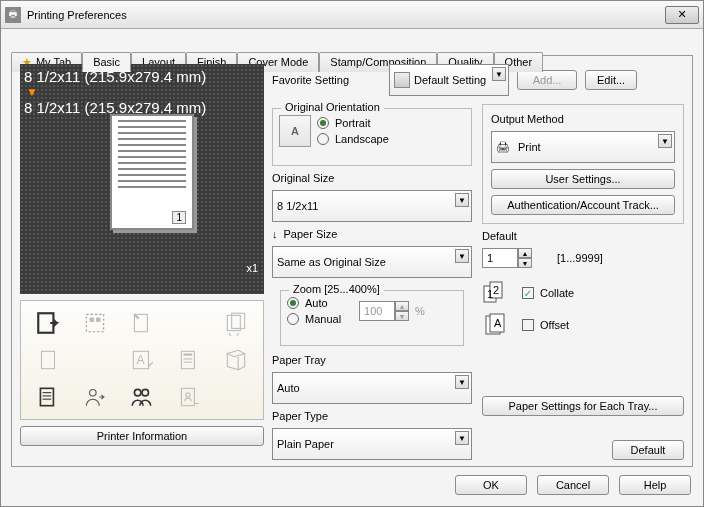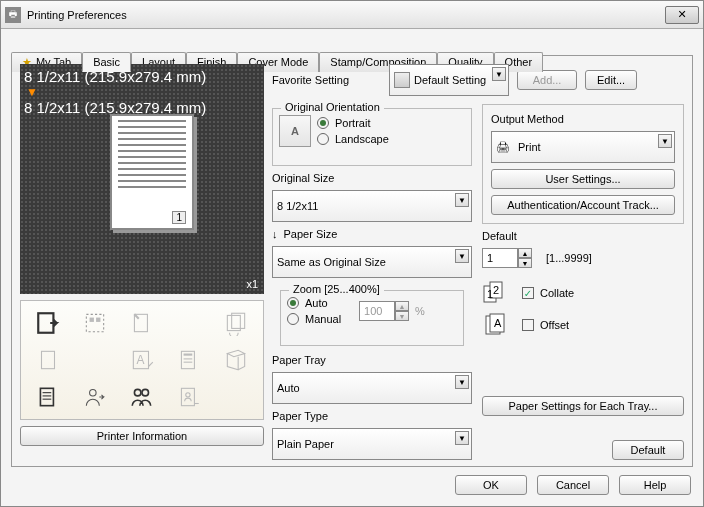--- a/index.html
+++ b/index.html
@@ -14,21 +14,21 @@
   .tab.active { background:#f4f4f4; border-bottom:1px solid #f4f4f4; z-index:2; }
   .tab .star { color:#d4a000; margin-right:4px; }
   .tabpanel { border:1px solid #999; margin:0 10px; height:412px; padding:8px; display:flex; gap:8px; background:#f4f4f4; }
   .leftcol { width:244px; display:flex; flex-direction:column; gap:6px;}
   .preview { width:244px; height:230px; background:#3a3a3a; background-image: radial-gradient(#555 1px, transparent 1px); background-size:4px 4px; color:#fff; padding:4px; position:relative;}
   .preview .line1,.preview .line2{font-weight:normal;font-size:15px;}
   .preview .arrow{color:#ff8c00;font-size:12px;margin-left:2px;}
   .preview .page { position:absolute; left:90px; top:50px; width:84px; height:116px; background:#fff; border:2px solid #888; box-shadow:3px 3px 0 #999;}
   .preview .page .pline { height:2px;background:#888;margin:4px 6px;}
   .preview .page .pnum{position:absolute;bottom:4px;right:6px;color:#000;font-size:10px;border:1px solid #888;padding:0 3px;background:#eee;}
-  .preview .x1{position:absolute;right:6px;bottom:4px;color:#fff;}
+  .preview .x1{position:absolute;right:6px;bottom:20px;color:#fff;}
   .icongrid{ border:1px solid #bbb;background:#fff9f0 linear-gradient(#fdfdfa,#f5f1e6); height:120px; padding:6px; display:grid;grid-template-columns:repeat(5,1fr);grid-template-rows:repeat(3,1fr);gap:4px;}
   .icongrid .ic{display:flex;align-items:center;justify-content:center;color:#777;}
   .icongrid svg{width:26px;height:26px;}
   .btnrow{display:flex;gap:6px;}
   .btn{border:1px solid #8a8a8a;background:linear-gradient(#fefefe,#e3e3e3);border-radius:3px;padding:3px 0;text-align:center;flex:1;}
   .rightcol{flex:1;display:flex;gap:10px;}
   .midcol{width:200px;display:flex;flex-direction:column;gap:4px;}
   .row{display:flex;align-items:center;gap:6px;}
   .group{border:1px solid #bbb;padding:6px;margin-top:4px;position:relative;}
   .group .legend{position:absolute;top:-8px;left:8px;background:#f4f4f4;padding:0 4px;}
@@ -297,21 +297,21 @@
             <div class="copiesrow">
               <div class="spin">
                 <div class="val">
                     <span>1</span>
                   </div>
                 <div class="btns">
                     <div>▲</div>
                     <div>▼</div>
                   </div>
               </div>
-              <span style="margin-left:6px">[1...9999]</span>
+              <span style="margin-left:17px">[1...9999]</span>
             </div>
 
             <div class="row" style="margin-top:6px;gap:10px">
               <svg class="copico" viewBox="0 0 30 26">
                   <rect x="2" y="6" width="12" height="16" fill="#fff" stroke="#555"></rect>
                   <rect x="8" y="2" width="12" height="16" fill="#fff" stroke="#555"></rect>
                   <text x="5" y="18" font-size="8">1</text>
                   <text x="11" y="14" font-size="8">2</text>
                 </svg>
               <label class="row">

